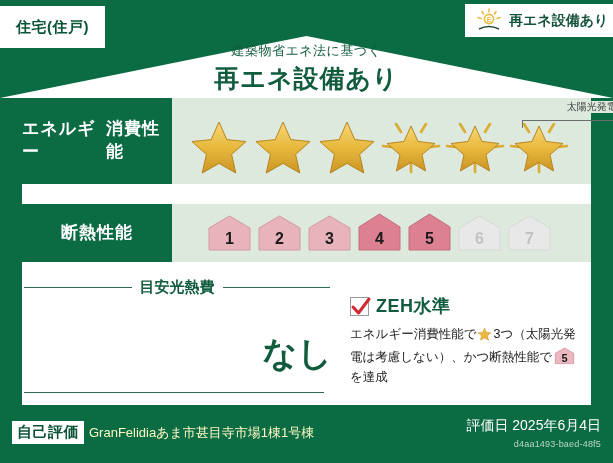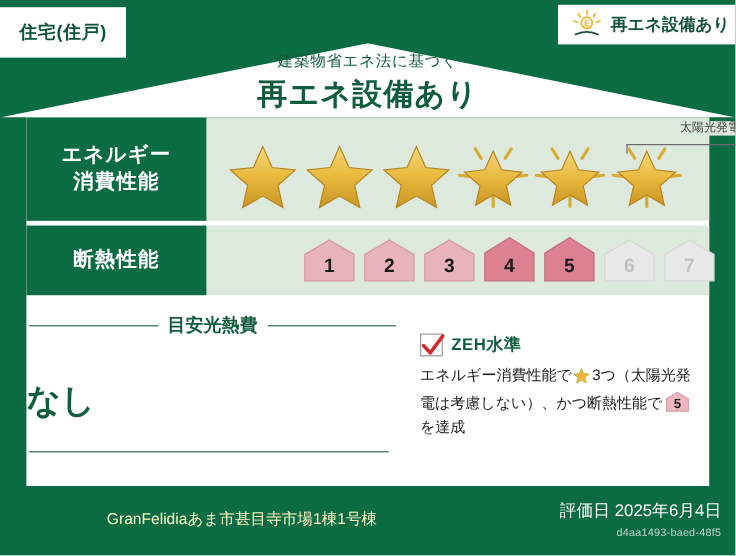--- a/index.html
+++ b/index.html
@@ -93,31 +93,31 @@
     z-index: 2;
   }
 
   
   .row {
     display: flex;
     align-items: stretch;
     background: #dce9dc;
   }
   .row-energy { height: 86px; }
-  .row-insul  { height: 58px; margin-top: 4px; gap: 45px; }
+  .row-insul  { height: 58px; margin-top: 20px; }
 
   .row-label {
     width: 150px;
     flex: none;
     background: #0b6b43;
     color: #ffffff;
     font-size: 17px;
     font-weight: bold;
     display: flex;
-    flex-direction: column;
+    flex-direction: row;
     align-items: center;
     justify-content: center;
     letter-spacing: 1px;
     line-height: 1.35;
   }
   .row-body {
     flex: 1;
     position: relative;
     display: flex;
     align-items: center;
@@ -213,22 +213,22 @@
     height: 1px;
     background: #2f6b50;
   }
   .cost-head .txt {
     font-size: 15px;
     font-weight: bold;
     color: #115c3c;
     white-space: nowrap;
   }
   .cost-value {
-    text-align: left;
-    font-size: 28px;
+    text-align: right;
+    font-size: 34px;
     font-weight: bold;
     color: #115c3c;
     margin-top: 34px;
   }
   .cost-rule-bottom {
     position: absolute;
     left: 2px;
     bottom: 18px;
     width: 300px;
     height: 1px;
@@ -249,21 +249,21 @@
     width: 19px;
     height: 19px;
     border: 1px solid #9a9a9a;
     box-sizing: border-box;
     position: relative;
     flex: none;
     background: #fff;
   }
   .check-box svg { position: absolute; left: -1px; top: -2px; }
   .zeh-title {
-    font-size: 14px;
+    font-size: 18px;
     font-weight: bold;
     color: #115c3c;
     letter-spacing: 0.5px;
   }
   .zeh-desc {
     margin-top: 7px;
     font-size: 12.5px;
     color: #1b1b1b;
     line-height: 1.55;
   }
@@ -528,18 +528,19 @@
               <polygon points="23.5,2 44,14 44,37 3,37 3,14" fill="#edb7c0" stroke="#d39aa5" stroke-width="2"></polygon>
             </svg>
             <b>5</b>
           </span><span>を達成</span>
         </div>
       </div>
     </div>
   </div>
 
   <div class="footer">
+    <span class="self-eval">自己評価</span>
     <span class="prop-name">GranFelidiaあま市甚目寺市場1棟1号棟</span>
     <span class="eval-date">評価日 2025年6月4日</span>
     <span class="eval-hash">d4aa1493-baed-48f5</span>
   </div>
 
 </div>
 
 </body></html>

